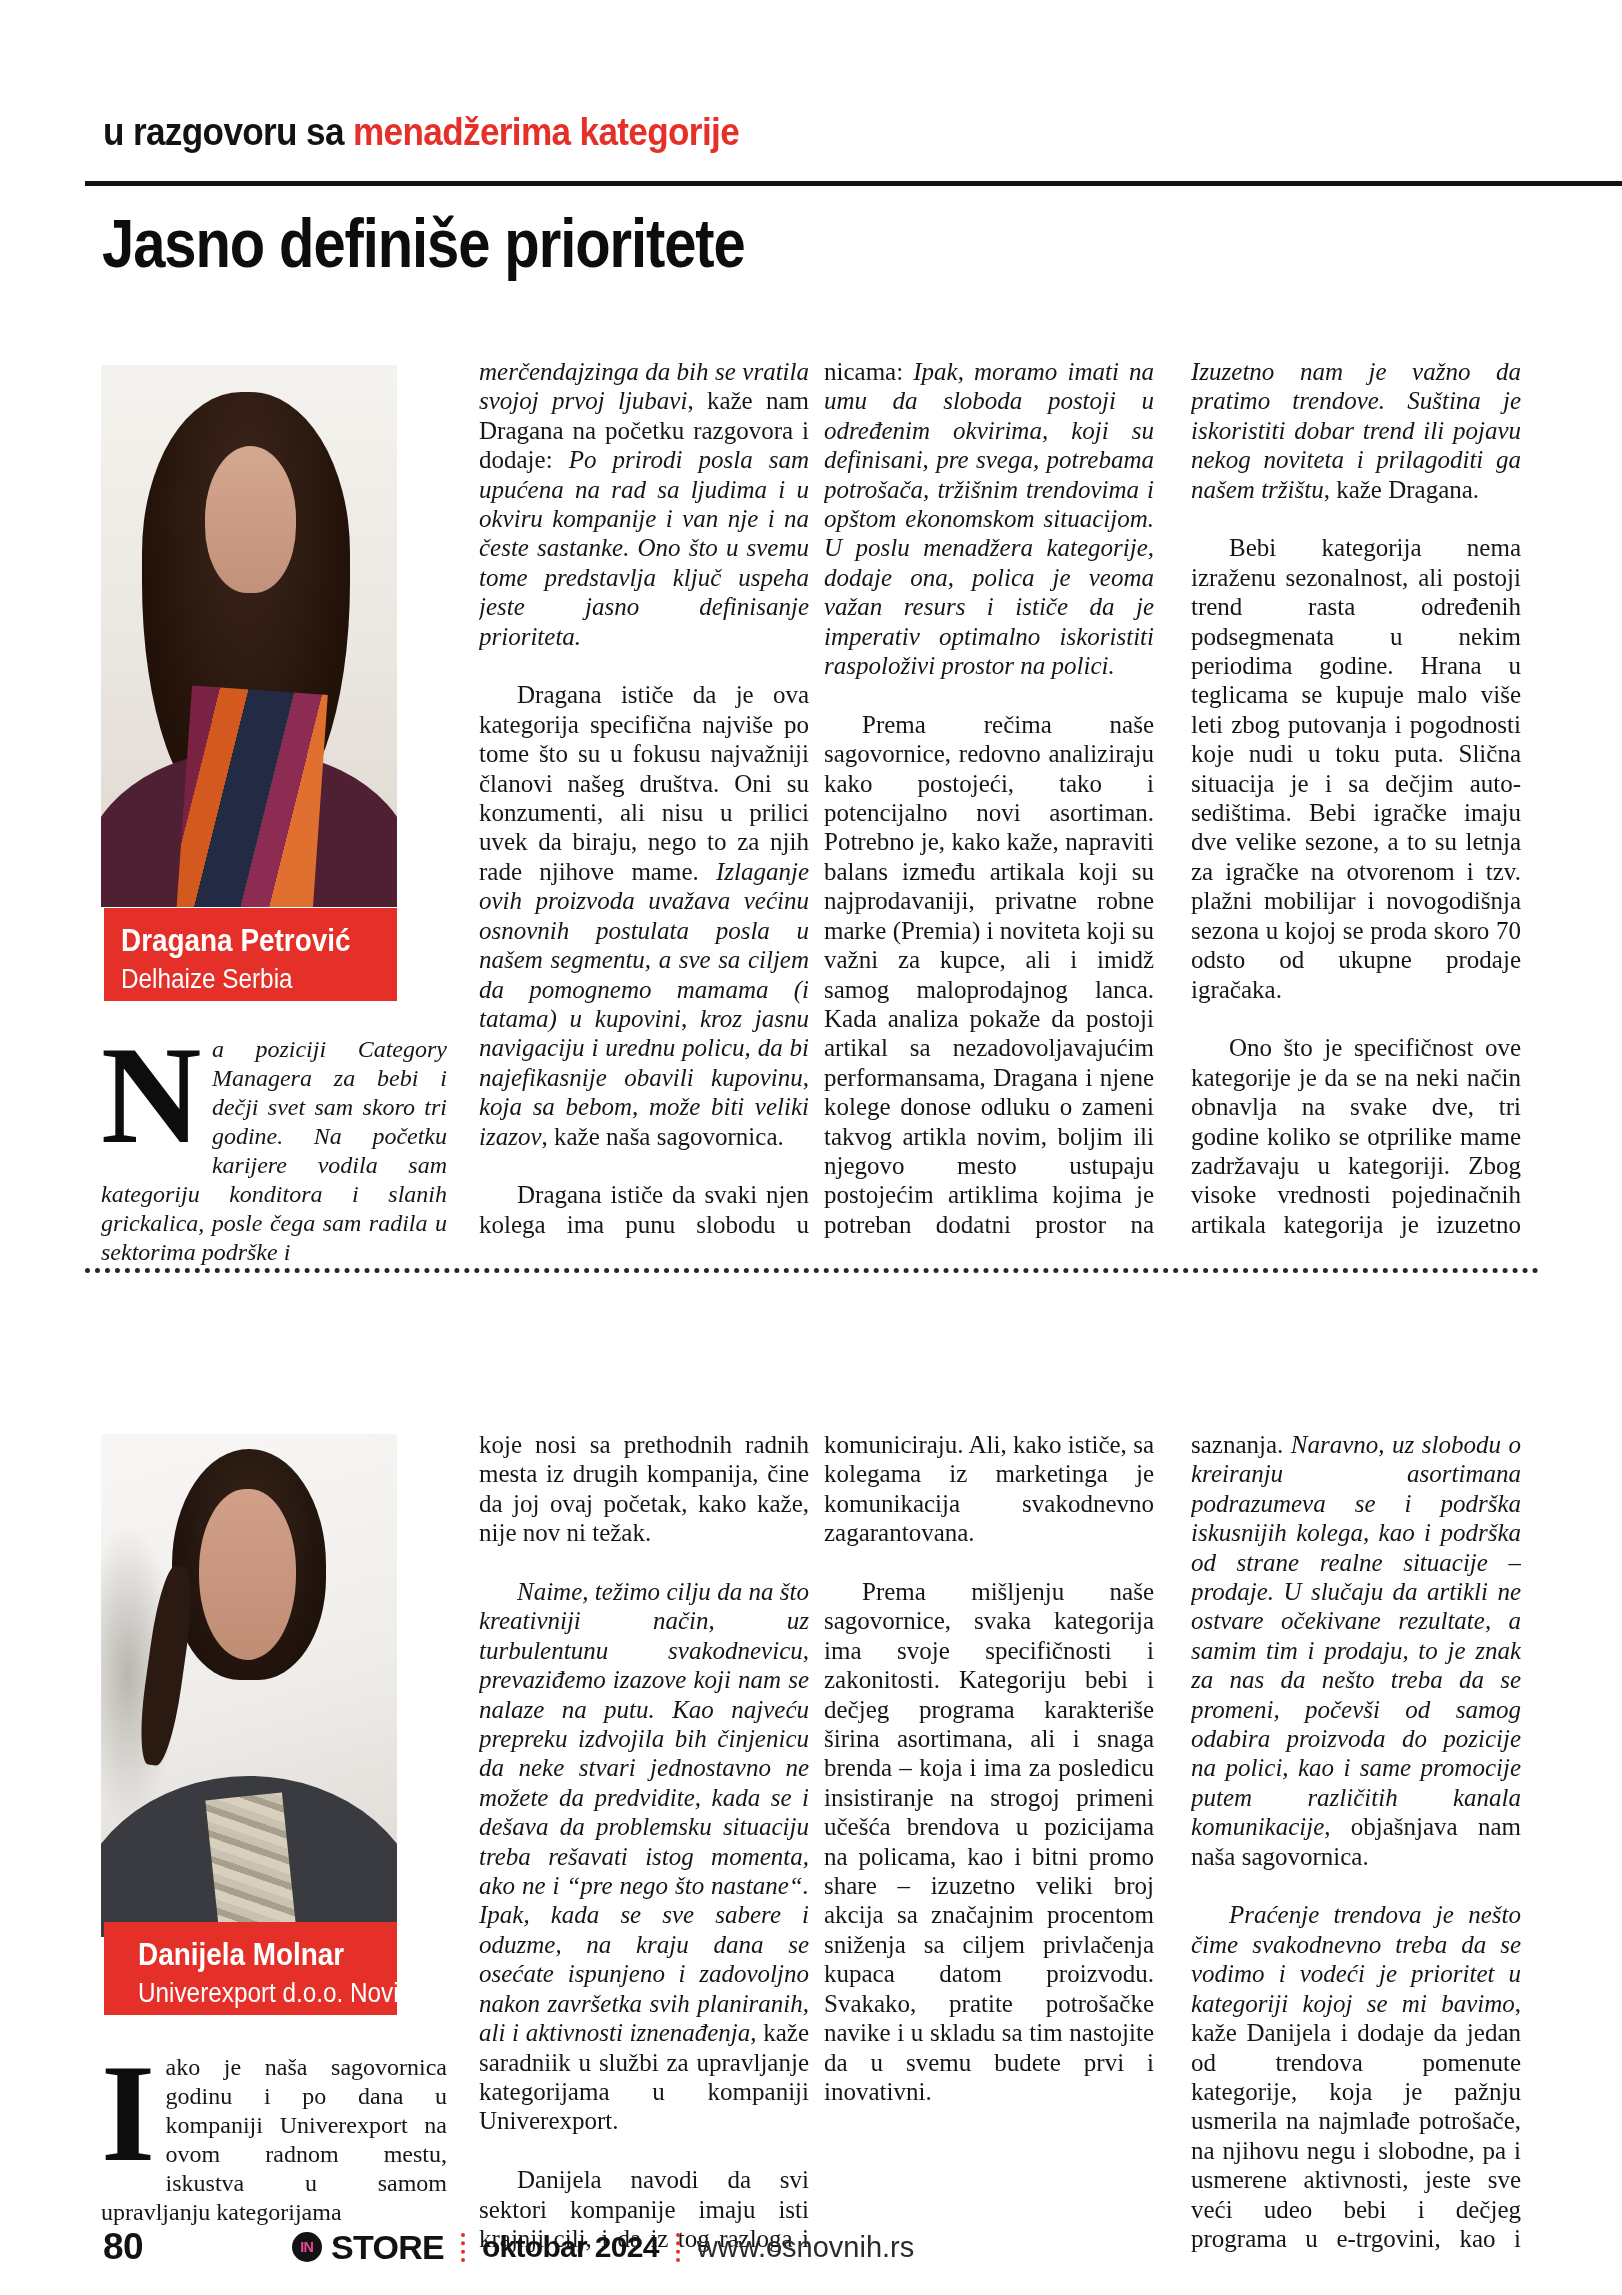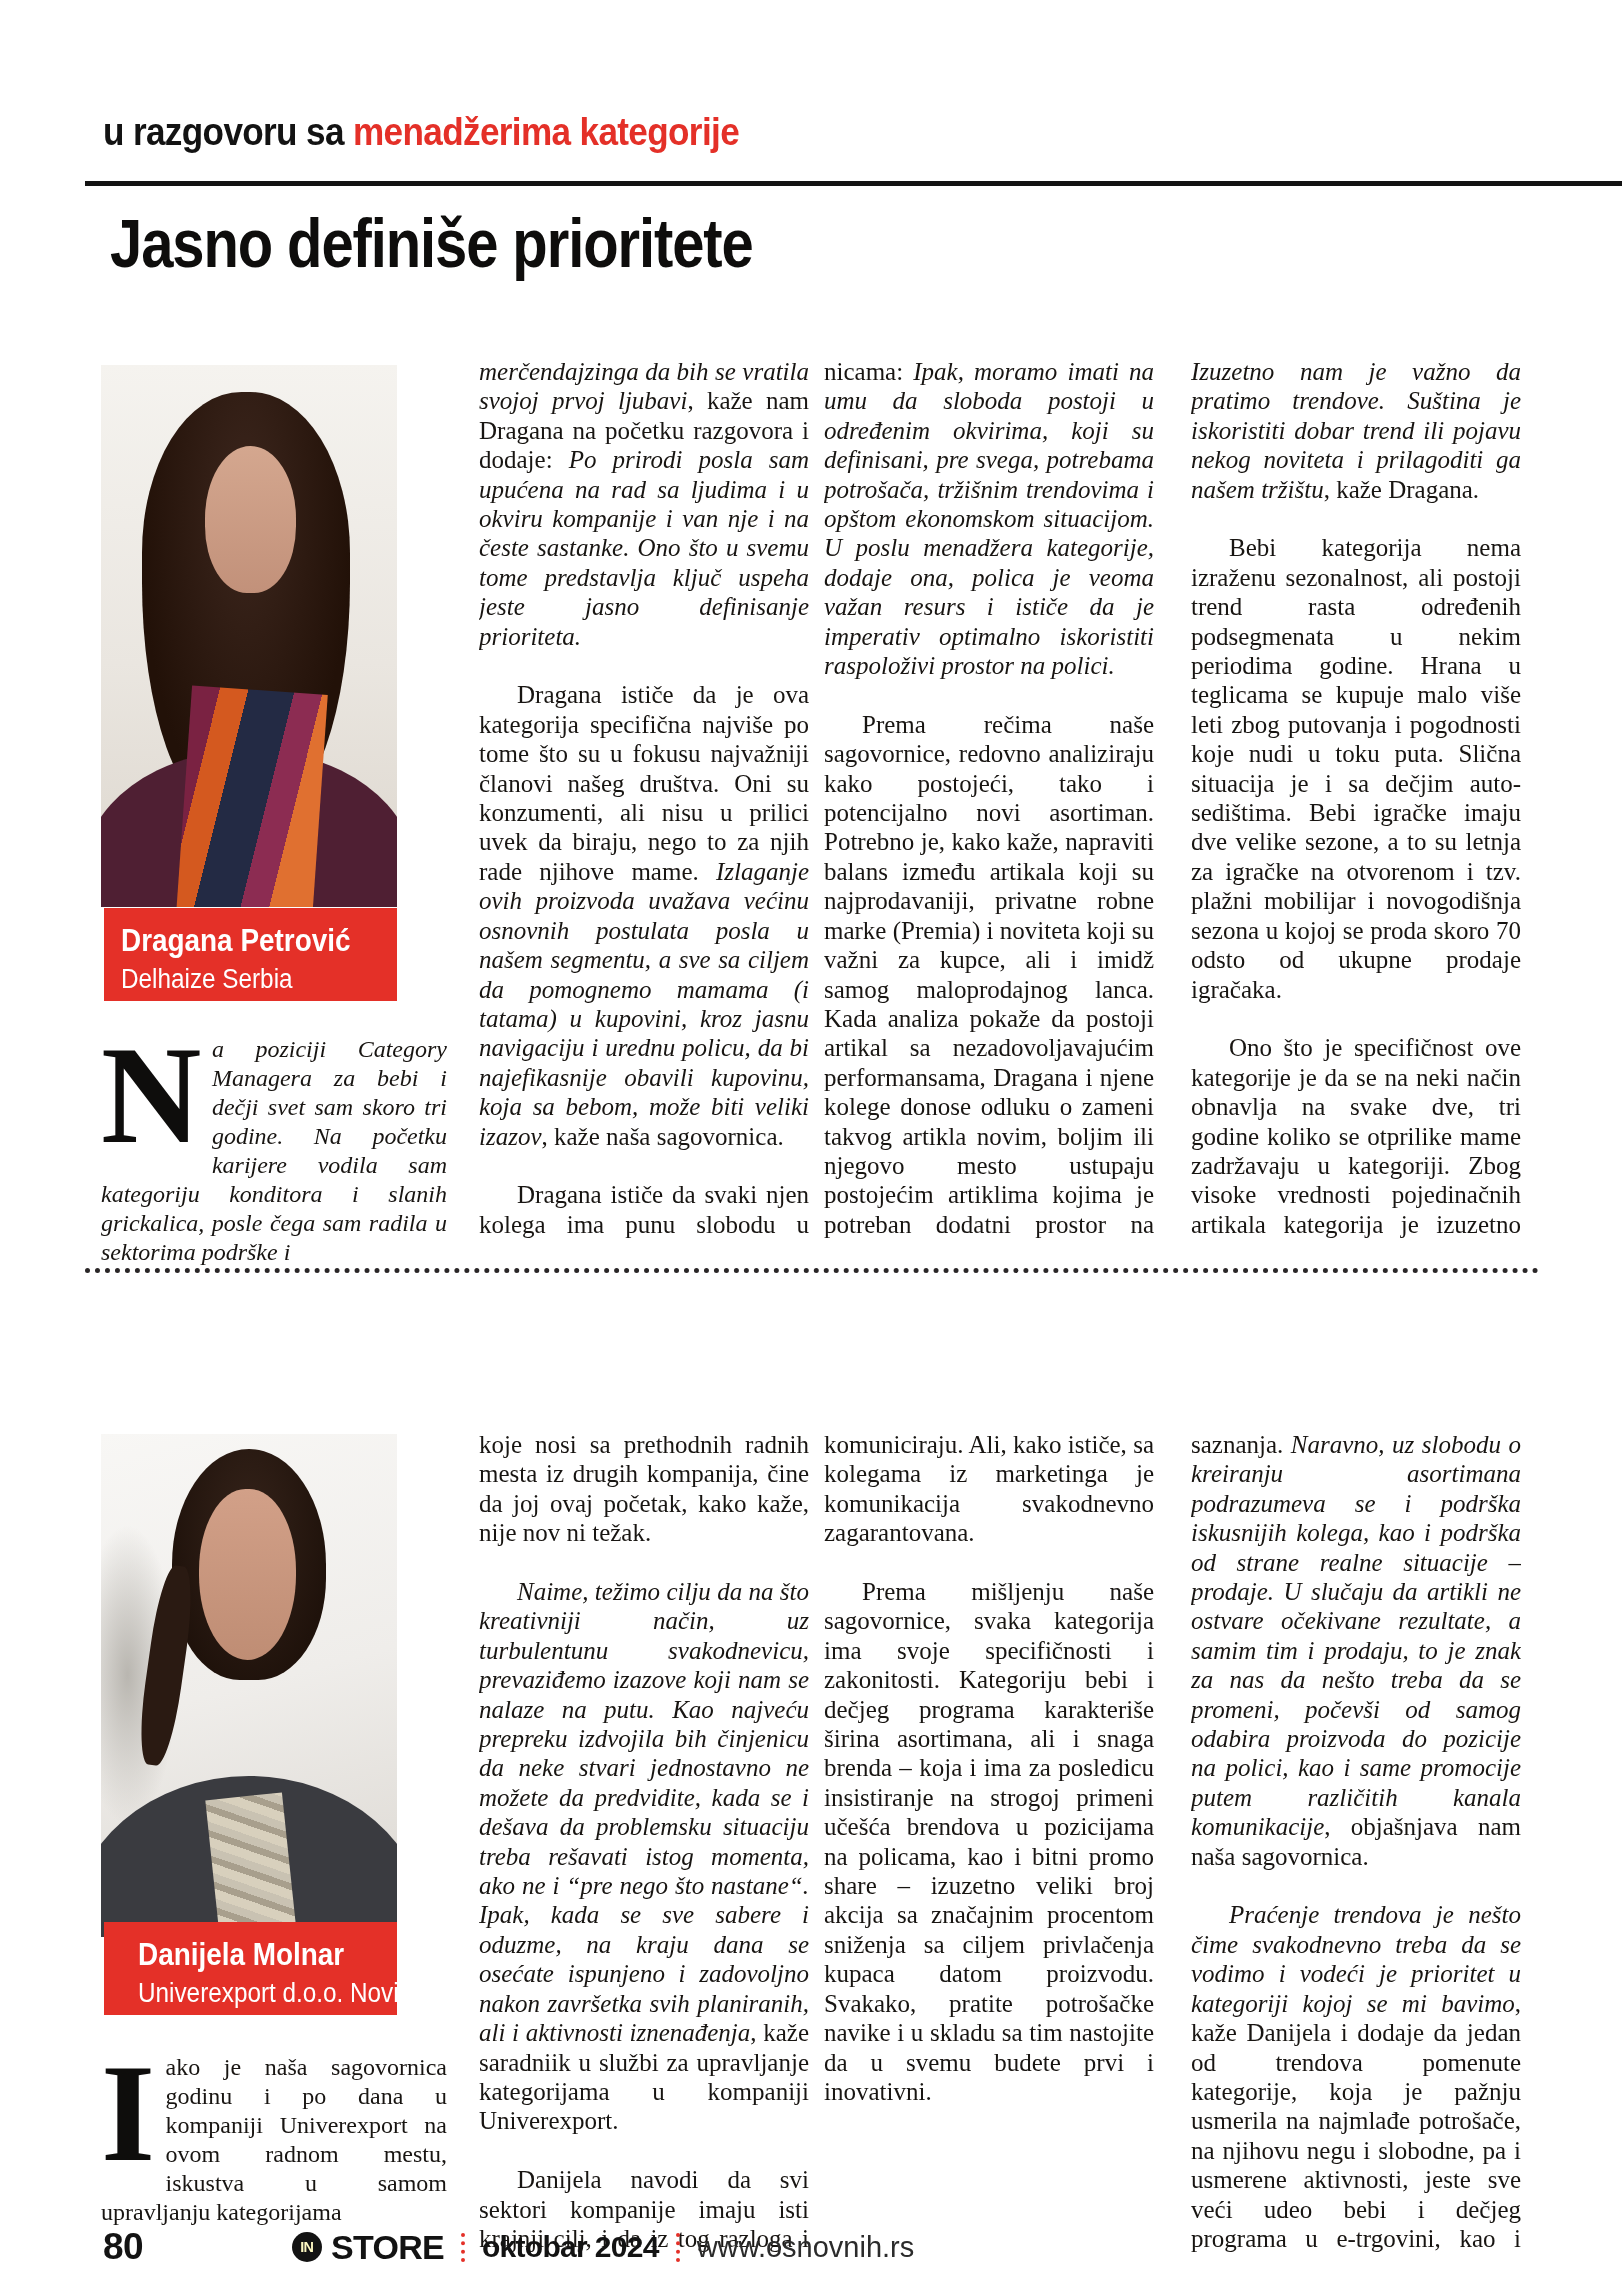--- a/index.html
+++ b/index.html
@@ -8,21 +8,21 @@
   .cond{display:inline-block;transform:scaleX(.84);transform-origin:0 50%;white-space:nowrap;}
   .cond90{display:inline-block;transform:scaleX(.9);transform-origin:0 50%;white-space:nowrap;}
 
   
   .kicker{position:absolute;left:103px;top:110px;font-family:"Liberation Sans",sans-serif;
           font-weight:bold;font-size:39px;letter-spacing:-0.7px;color:#131313;}
   .kicker .hl{color:#e43028;}
   .top-rule{position:absolute;left:85px;right:0;top:181px;height:4.6px;background:#131313;}
 
   
-  .art-title{position:absolute;left:110px;margin:0;font-family:"Liberation Sans",sans-serif;
+  .art-title{position:absolute;left:102px;margin:0;font-family:"Liberation Sans",sans-serif;
              font-weight:bold;font-size:69px;line-height:1;letter-spacing:-1.3px;color:#0e0d0c;text-decoration:underline;}
   #title1{top:209px;}
   #title2{top:1301px;}
 
   .divider{position:absolute;left:85px;right:84px;top:1268px;height:0;
            border-top:5.9px dotted #2a2627;}
 
   
   .article{position:absolute;left:101px;width:1420px;}
   #article1{top:357px;height:883px;}
@@ -70,21 +70,21 @@
   #article1 .lead{top:678px;font-style:italic;}
   #article2 .lead{top:623px;}
   .dropcap{float:left;font-weight:bold;font-style:normal;font-size:139px;line-height:113px;
            margin:3.9px 10.5px 0 0;color:#0e0d0c;}
 
   
   .footer{position:absolute;left:103px;right:101px;top:2224px;height:46px;display:flex;align-items:center;
           font-family:"Liberation Sans",sans-serif;color:#131313;}
   .pageno{font-weight:bold;font-size:37px;letter-spacing:-0.7px;}
   .logo-group{display:flex;align-items:center;margin-left:149px;}
-  .logo-circle{width:30px;height:30px;border-radius:50%;background:#131313;color:#fef9c3;display:flex;
+  .logo-circle{width:30px;height:30px;border-radius:50%;background:#131313;color:#ec4899;display:flex;
                align-items:center;justify-content:center;font-weight:bold;font-size:14.4px;letter-spacing:-0.7px;}
   .logo-text{font-weight:bold;font-size:34px;letter-spacing:-0.7px;margin-left:9.2px;}
   .f-sep{width:0;height:29px;border-left:4.6px dotted #e43028;margin:0 17px;}
   .f-issue{font-weight:bold;font-size:30px;letter-spacing:-0.7px;}
   .f-url{font-size:29px;color:#2b2b2b;}
 </style>
 </head>
 <body>
 
 <div class="page">

